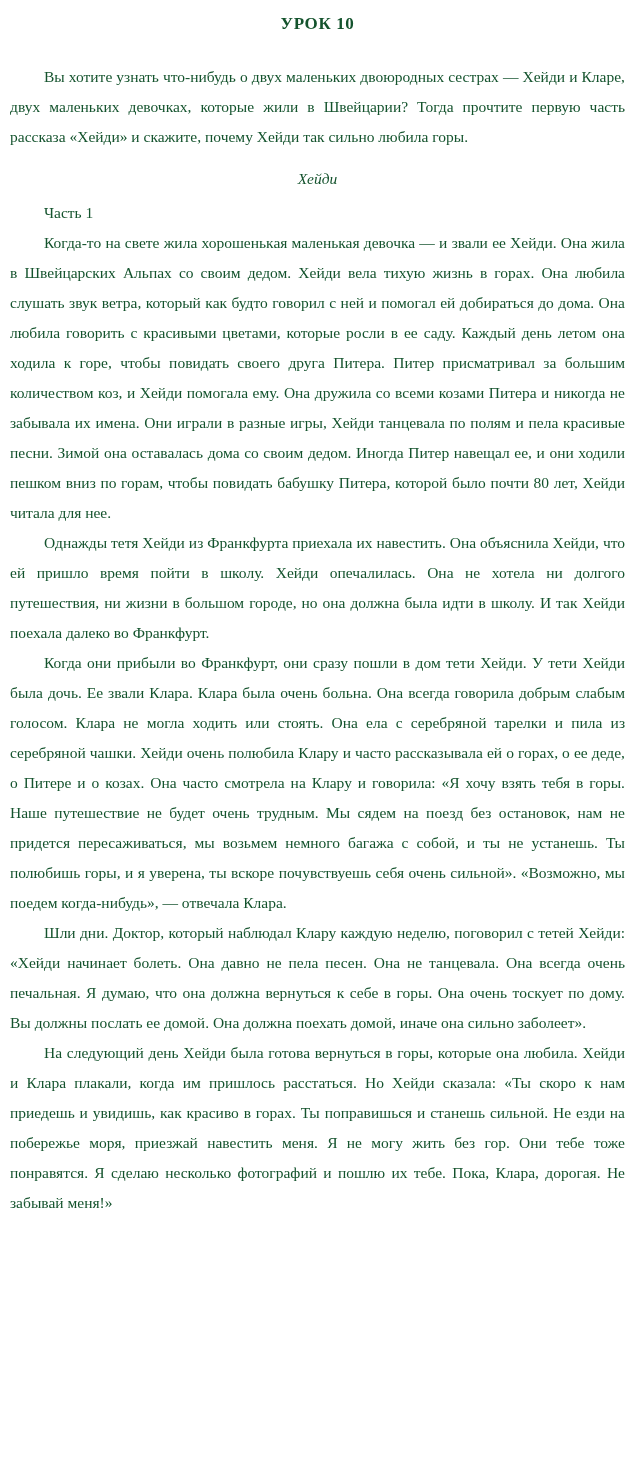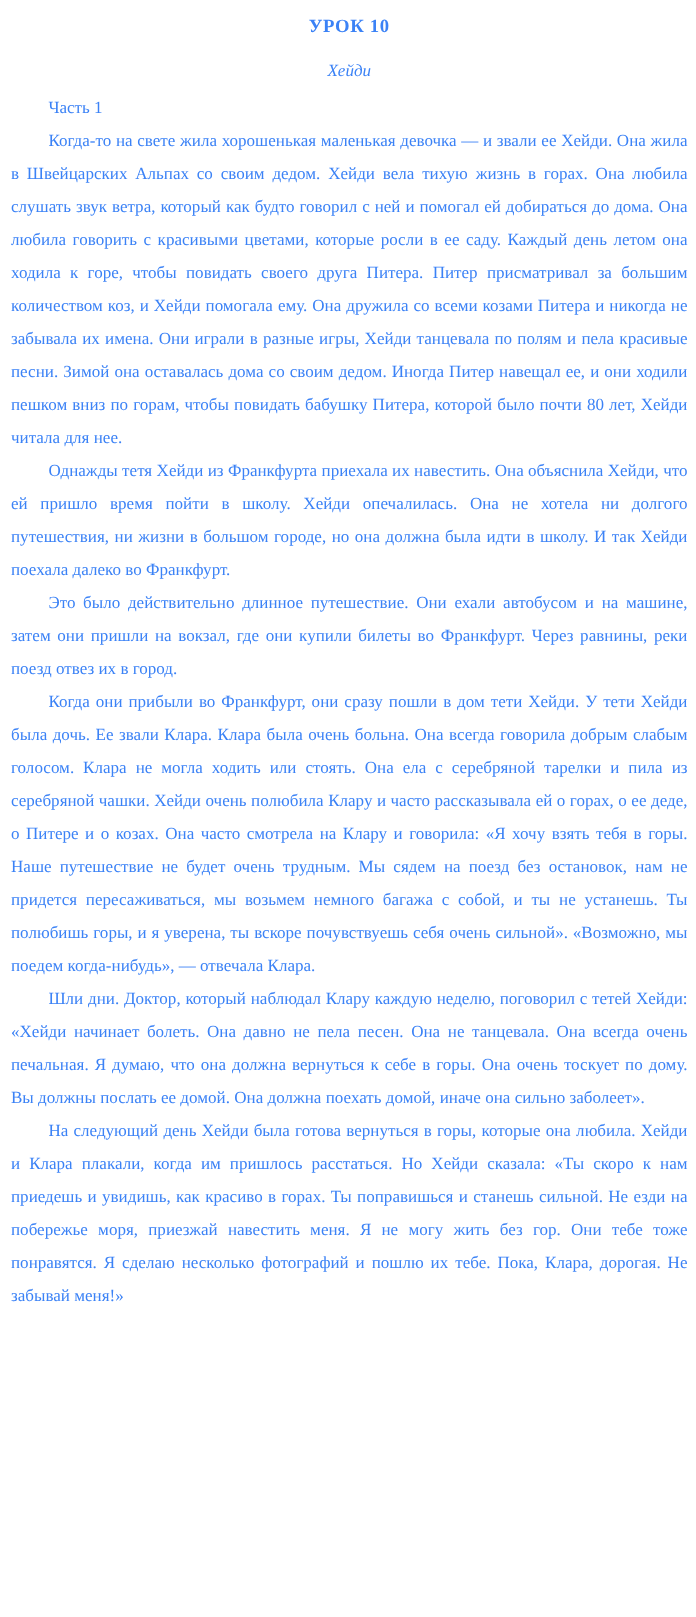--- a/index.html
+++ b/index.html
@@ -7,21 +7,21 @@
     padding: 0;
     background: #ffffff;
   }
   .page {
     position: relative;
     width: 633px;
     height: 1470px;
     box-sizing: border-box;
     padding: 8px 8px 0 10px;
     background: #ffffff;
-    color: #3b82f6;
+    color: #14532d;
     font-family: "Liberation Serif", "DejaVu Serif", serif;
     font-size: 15.5px;
     line-height: 30px;
     overflow: hidden;
   }
   .lesson-title {
     text-align: center;
     font-weight: 700;
     font-size: 17px;
     letter-spacing: 0.6px;
@@ -68,30 +68,30 @@
     font-style: italic;
   }
 </style>
 </head>
 <body>
 
 <div class="page">
 
   <h1 class="lesson-title">УРОК 10</h1>
 
+  <p class="intro">Вы хотите узнать что-нибудь о двух маленьких двоюродных сестрах — Хейди и Кларе, двух маленьких девочках, которые жили в Швейцарии? Тогда прочтите первую часть рассказа «Хейди» и скажите, почему Хейди так сильно любила горы.</p>
 
   <div class="story-title">Хейди</div>
 
 
   <p class="part-label">Часть 1</p>
 
   <section class="story">
     <p>Когда-то на свете жила хорошенькая маленькая девочка — и звали ее Хейди. Она жила в Швейцарских Альпах со своим дедом. Хейди вела тихую жизнь в горах. Она любила слушать звук ветра, который как будто говорил с ней и помогал ей добираться до дома. Она любила говорить с красивыми цветами, которые росли в ее саду. Каждый день летом она ходила к горе, чтобы повидать своего друга Питера. Питер присматривал за большим количеством коз, и Хейди помогала ему. Она дружила со всеми козами Питера и никогда не забывала их имена. Они играли в разные игры, Хейди танцевала по полям и пела красивые песни. Зимой она оставалась дома со своим дедом. Иногда Питер навещал ее, и они ходили пешком вниз по горам, чтобы повидать бабушку Питера, которой было почти 80 лет, Хейди читала для нее.</p>
     <p>Однажды тетя Хейди из Франкфурта приехала их навестить. Она объяснила Хейди, что ей пришло время пойти в школу. Хейди опечалилась. Она не хотела ни долгого путешествия, ни жизни в большом городе, но она должна была идти в школу. И так Хейди поехала далеко во Франкфурт.</p>
-    <p>Это было действительно длинное путешествие. Они ехали автобусом и на машине, затем они пришли на вокзал, где они купили билеты во Франкфурт. Через равнины, реки поезд отвез их в город.</p>
     <p>Когда они прибыли во Франкфурт, они сразу пошли в дом тети Хейди. У тети Хейди была дочь. Ее звали Клара. Клара была очень больна. Она всегда говорила добрым слабым голосом. Клара не могла ходить или стоять. Она ела с серебряной тарелки и пила из серебряной чашки. Хейди очень полюбила Клару и часто рассказывала ей о горах, о ее деде, о Питере и о козах. Она часто смотрела на Клару и говорила: «Я хочу взять тебя в горы. Наше путешествие не будет очень трудным. Мы сядем на поезд без остановок, нам не придется пересаживаться, мы возьмем немного багажа с собой, и ты не устанешь. Ты полюбишь горы, и я уверена, ты вскоре почувствуешь себя очень сильной». «Возможно, мы поедем когда-нибудь», — отвечала Клара.</p>
     <p>Шли дни. Доктор, который наблюдал Клару каждую неделю, поговорил с тетей Хейди: «Хейди начинает болеть. Она давно не пела песен. Она не танцевала. Она всегда очень печальная. Я думаю, что она должна вернуться к себе в горы. Она очень тоскует по дому. Вы должны послать ее домой. Она должна поехать домой, иначе она сильно заболеет».</p>
     <p>На следующий день Хейди была готова вернуться в горы, которые она любила. Хейди и Клара плакали, когда им пришлось расстаться. Но Хейди сказала: «Ты скоро к нам приедешь и увидишь, как красиво в горах. Ты поправишься и станешь сильной. Не езди на побережье моря, приезжай навестить меня. Я не могу жить без гор. Они тебе тоже понравятся. Я сделаю несколько фотографий и пошлю их тебе. Пока, Клара, дорогая. Не забывай меня!»</p>
   </section>
 
 
 
 </div>
 
 </body></html>

